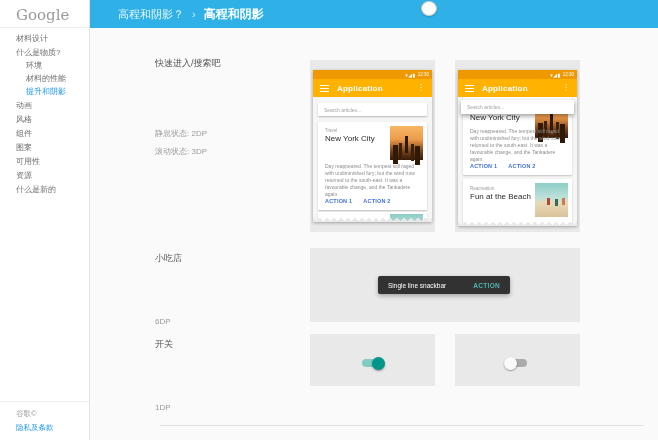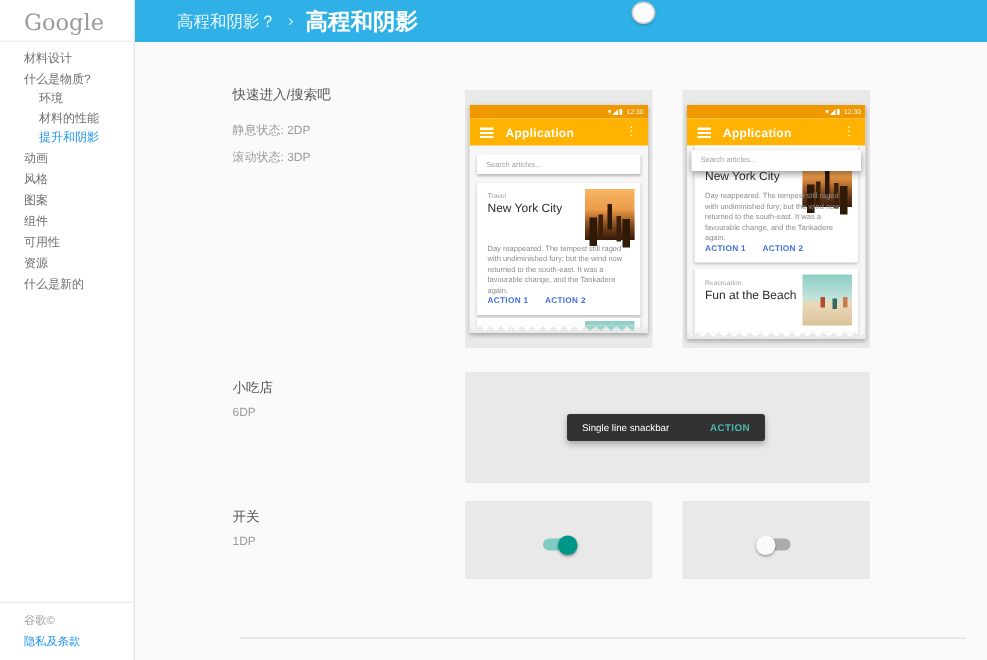--- a/index.html
+++ b/index.html
@@ -26,26 +26,26 @@
   .nav-item.sub{padding-left:26px;padding-top:2px;padding-bottom:2px;}
   .nav-item.active{color:var(--link-blue);}
   .sidebar-footer{position:absolute;left:0;right:0;bottom:0;height:39px;border-top:1px solid #ececec;padding:7px 0 0 16px;}
   .copyright{font-size:7.5px;color:#9a9a9a;margin-bottom:4px;}
   .privacy-link{font-size:7.5px;color:var(--link-blue);cursor:pointer;}
 
   
   .header{position:absolute;left:90px;right:0;top:0;height:28px;background:var(--teal-header);display:flex;align-items:center;padding-left:28px;z-index:2;}
   .bc-parent{font-size:11px;color:#eaf8ff;cursor:pointer;}
   .bc-sep{margin:0 8px;font-size:11px;color:#cdeefc;}
-  .bc-current{font-size:15px;font-weight:bold;color:#ffffff;}
+  .bc-current{font-size:12px;font-weight:bold;color:#ffffff;}
   .elev-circle{position:absolute;left:421px;top:1px;width:16px;height:15px;border-radius:50%;background:#fcfcfc;border:1px solid #cccccc;box-shadow:0 1px 2px rgba(0,0,0,.18);z-index:5;}
 
   
   .sec-title{position:absolute;font-size:9px;color:#555;}
-  .sec-sub{position:absolute;font-size:8px;color:#9b9b9b;}
+  .sec-sub{position:absolute;font-size:8px;color:#9b9b9b;margin-top:47px;}
 
   
   .tile{position:absolute;background:var(--tile);}
   #tileA{left:310px;top:60px;width:125px;height:172px;}
   #tileB{left:455px;top:60px;width:125px;height:172px;}
   #tileSnack{left:310px;top:248px;width:270px;height:74px;}
   #tileSw1{left:310px;top:334px;width:125px;height:52px;}
   #tileSw2{left:455px;top:334px;width:125px;height:52px;}
 
   
@@ -109,22 +109,22 @@
     <div class="logo">Google</div>
     <div class="logo-rule"></div>
     <div class="nav">
       <div class="nav-item">材料设计</div>
       <div class="nav-item">什么是物质?</div>
       <div class="nav-item sub">环境</div>
       <div class="nav-item sub">材料的性能</div>
       <div class="nav-item sub active">提升和阴影</div>
       <div class="nav-item">动画</div>
       <div class="nav-item">风格</div>
+      <div class="nav-item">组件</div>
       <div class="nav-item">图案</div>
-      <div class="nav-item">组件</div>
       <div class="nav-item">可用性</div>
       <div class="nav-item">资源</div>
       <div class="nav-item">什么是新的</div>
     </div>
     <div class="sidebar-footer">
       <div class="copyright">谷歌©</div>
       <div class="privacy-link">隐私及条款</div>
     </div>
   </div>
 

